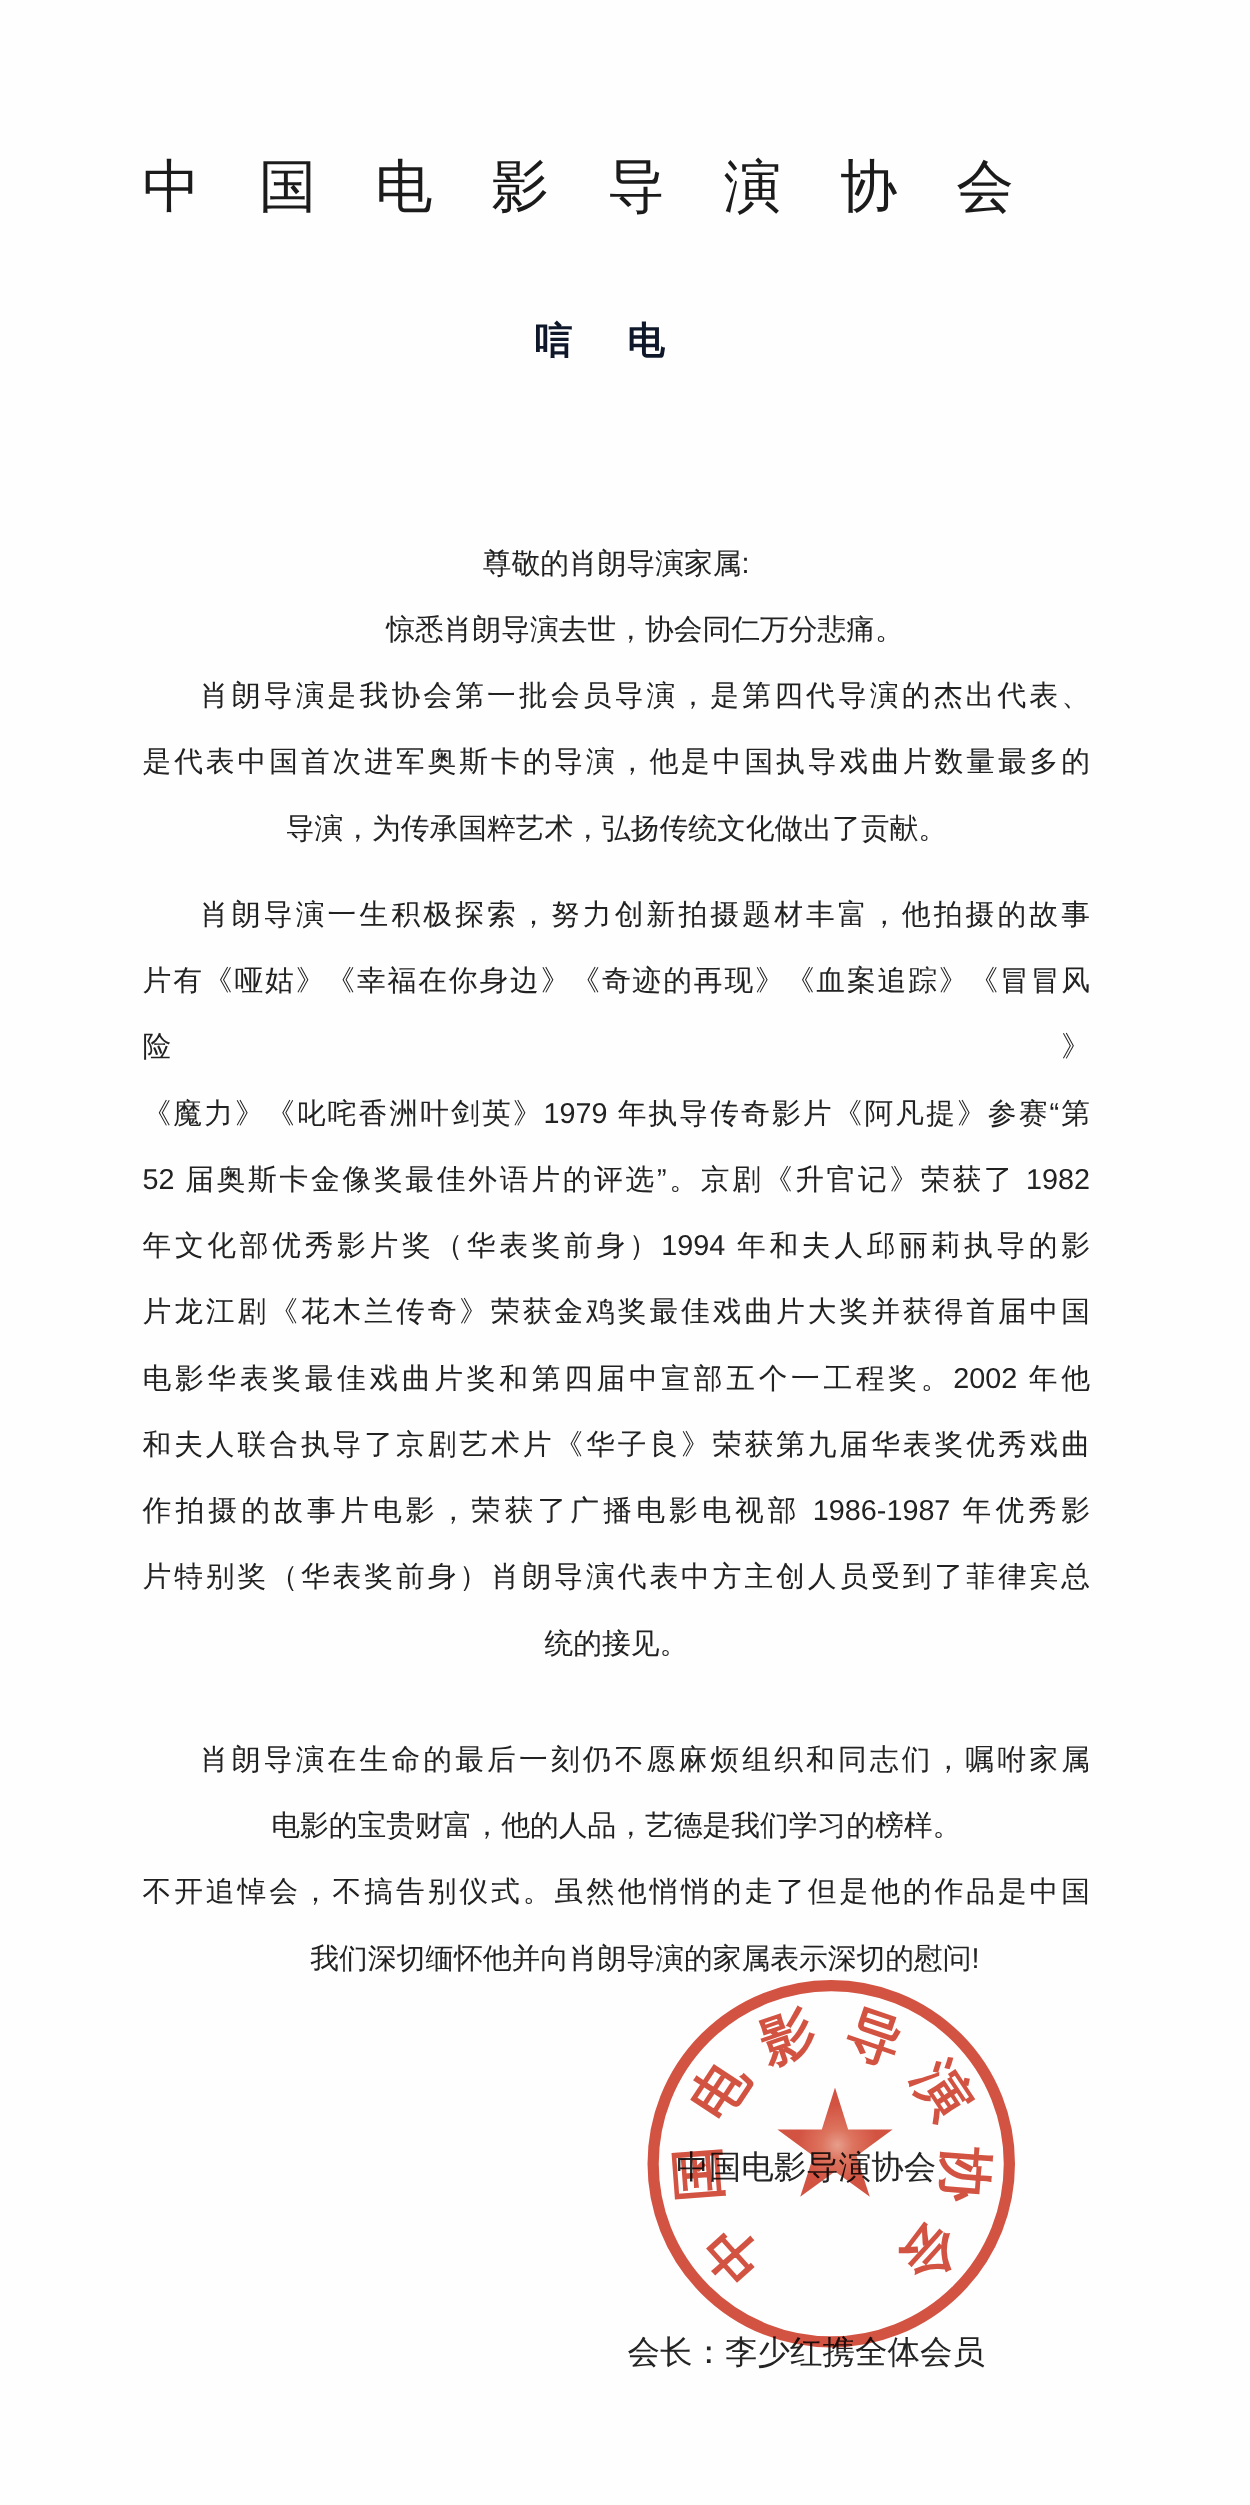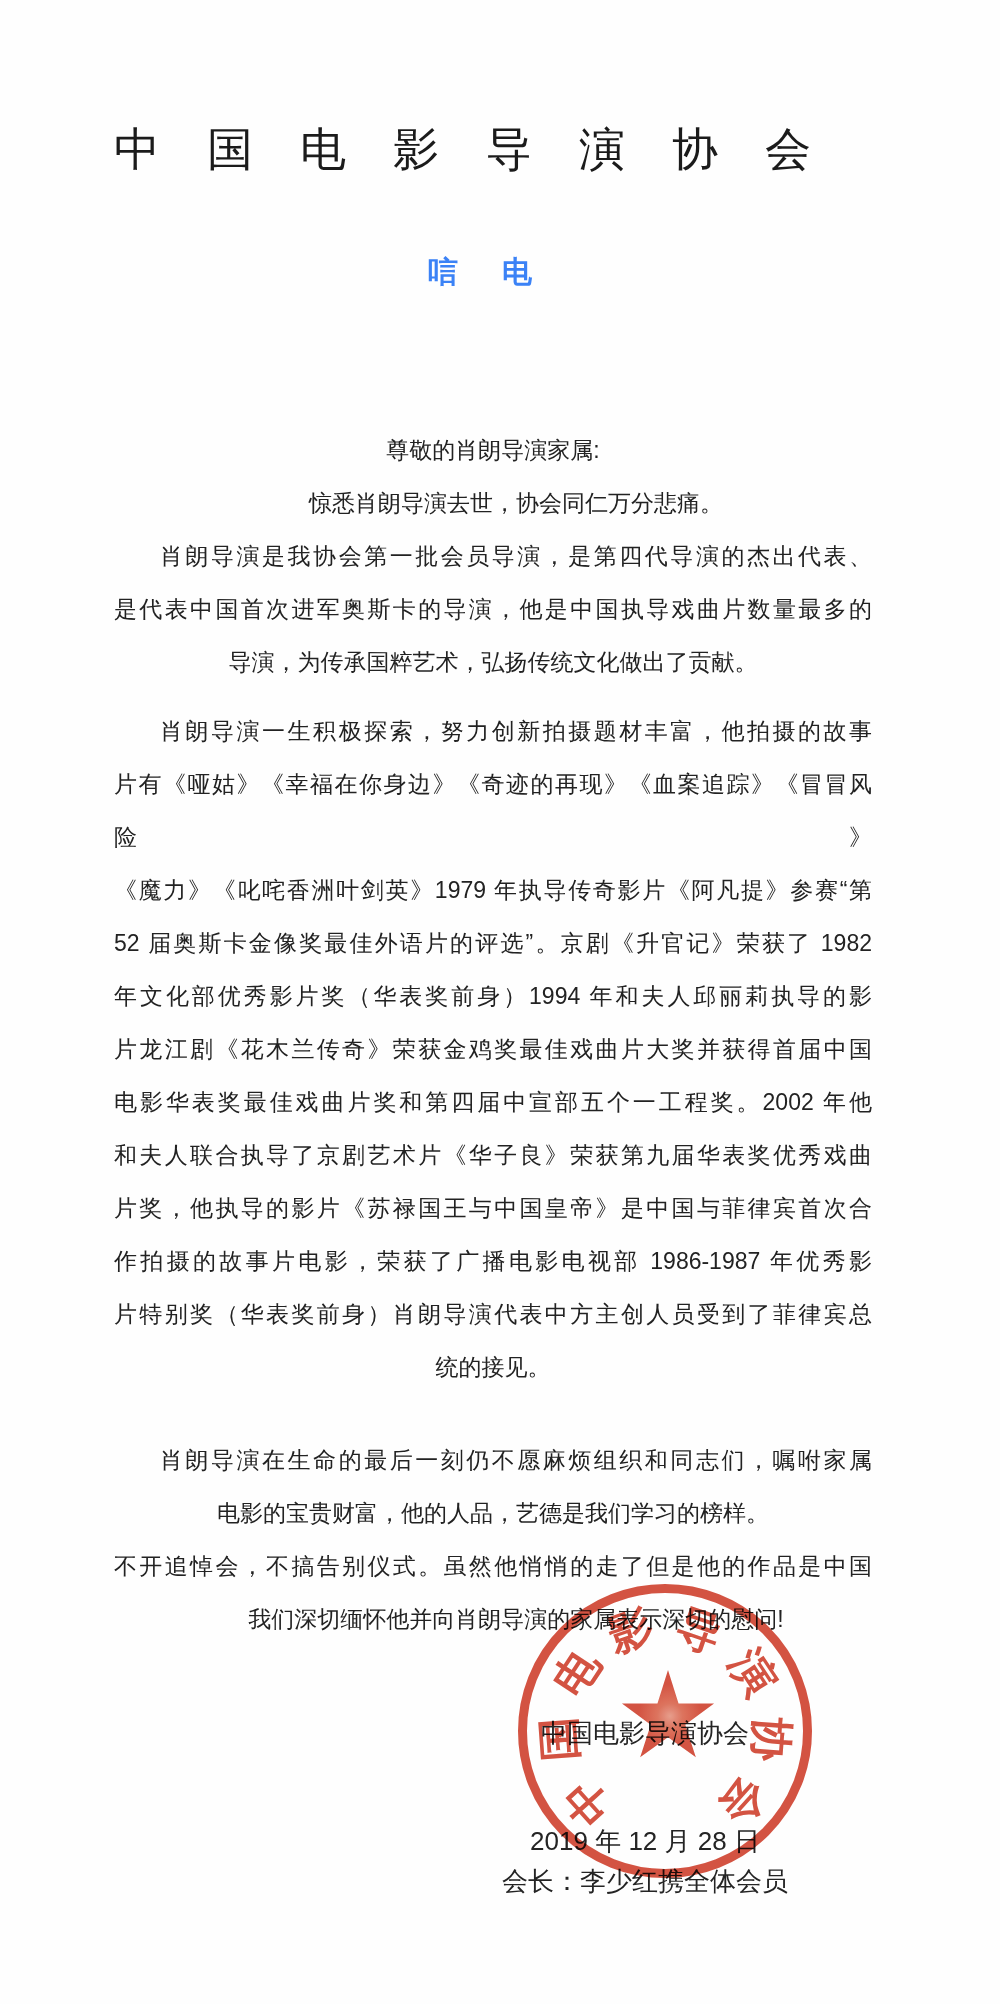--- a/index.html
+++ b/index.html
@@ -25,21 +25,21 @@
   }
   
   .heading {
     position: absolute;
     left: 428px;
     top: 252px;
     font-size: 30px;
     font-weight: 700;
     letter-spacing: 44px;
     white-space: nowrap;
-    color: #3b82f6;
+    color: #0f172a;
   }
   
   .body-text {
     position: absolute;
     left: 114px;
     top: 424px;
     width: 758px;
     font-size: 23px;
     line-height: 53px;
     color: #222;
@@ -122,40 +122,38 @@
       </div>
       <div class="para gap-s">
         <div class="ln fill ind">肖朗导演一生积极探索，努力创新拍摄题材丰富，他拍摄的故事</div>
         <div class="ln fill">片有《哑姑》《幸福在你身边》《奇迹的再现》《血案追踪》《冒冒风险》</div>
         <div class="ln fill">《魔力》《叱咤香洲叶剑英》1979 年执导传奇影片《阿凡提》参赛“第</div>
         <div class="ln fill">52 届奥斯卡金像奖最佳外语片的评选”。京剧《升官记》荣获了 1982</div>
         <div class="ln fill">年文化部优秀影片奖（华表奖前身）1994 年和夫人邱丽莉执导的影</div>
         <div class="ln fill">片龙江剧《花木兰传奇》荣获金鸡奖最佳戏曲片大奖并获得首届中国</div>
         <div class="ln fill">电影华表奖最佳戏曲片奖和第四届中宣部五个一工程奖。2002 年他</div>
         <div class="ln fill">和夫人联合执导了京剧艺术片《华子良》荣获第九届华表奖优秀戏曲</div>
-        <div class="ln fill">片奖，他执导的影片《苏禄国王与中国皇帝》是中国与菲律宾首次合</div>
         <div class="ln fill">作拍摄的故事片电影，荣获了广播电影电视部 1986-1987 年优秀影</div>
         <div class="ln fill">片特别奖（华表奖前身）肖朗导演代表中方主创人员受到了菲律宾总</div>
         <div class="ln">统的接见。</div>
       </div>
       <div class="para gap-l">
         <div class="ln fill ind">肖朗导演在生命的最后一刻仍不愿麻烦组织和同志们，嘱咐家属</div>
         <div class="ln">电影的宝贵财富，他的人品，艺德是我们学习的榜样。</div>
         <div class="ln fill">不开追悼会，不搞告别仪式。虽然他悄悄的走了但是他的作品是中国</div>
       </div>
       <div class="para">
         <div class="ln ind">我们深切缅怀他并向肖朗导演的家属表示深切的慰问!</div>
       </div>
     </div>
 
   <div class="sig-line sig-org">中国电影导演协会</div>
 
   <div class="sig-line sig-pres">会长：李少红携全体会员</div>
 
-  <div class="sig-line sig-date">2019 年 12 月 28 日</div>
 
   <div class="seal">
     <div class="seal-ring"></div>
     <div class="seal-star"></div>
     <div>
         <span class="seal-char" style="transform: translate(-50%, -50%) rotate(-132deg) translateY(-106px); color: rgb(210, 74, 56);">中</span>
         <span class="seal-char" style="transform: translate(-50%, -50%) rotate(-94.2857deg) translateY(-106px); color: rgb(210, 74, 56);">国</span>
         <span class="seal-char" style="transform: translate(-50%, -50%) rotate(-56.5714deg) translateY(-106px); color: rgb(210, 74, 56);">电</span>
         <span class="seal-char" style="transform: translate(-50%, -50%) rotate(-18.8571deg) translateY(-106px); color: rgb(210, 74, 56);">影</span>
         <span class="seal-char" style="transform: translate(-50%, -50%) rotate(18.8571deg) translateY(-106px); color: rgb(210, 74, 56);">导</span>

